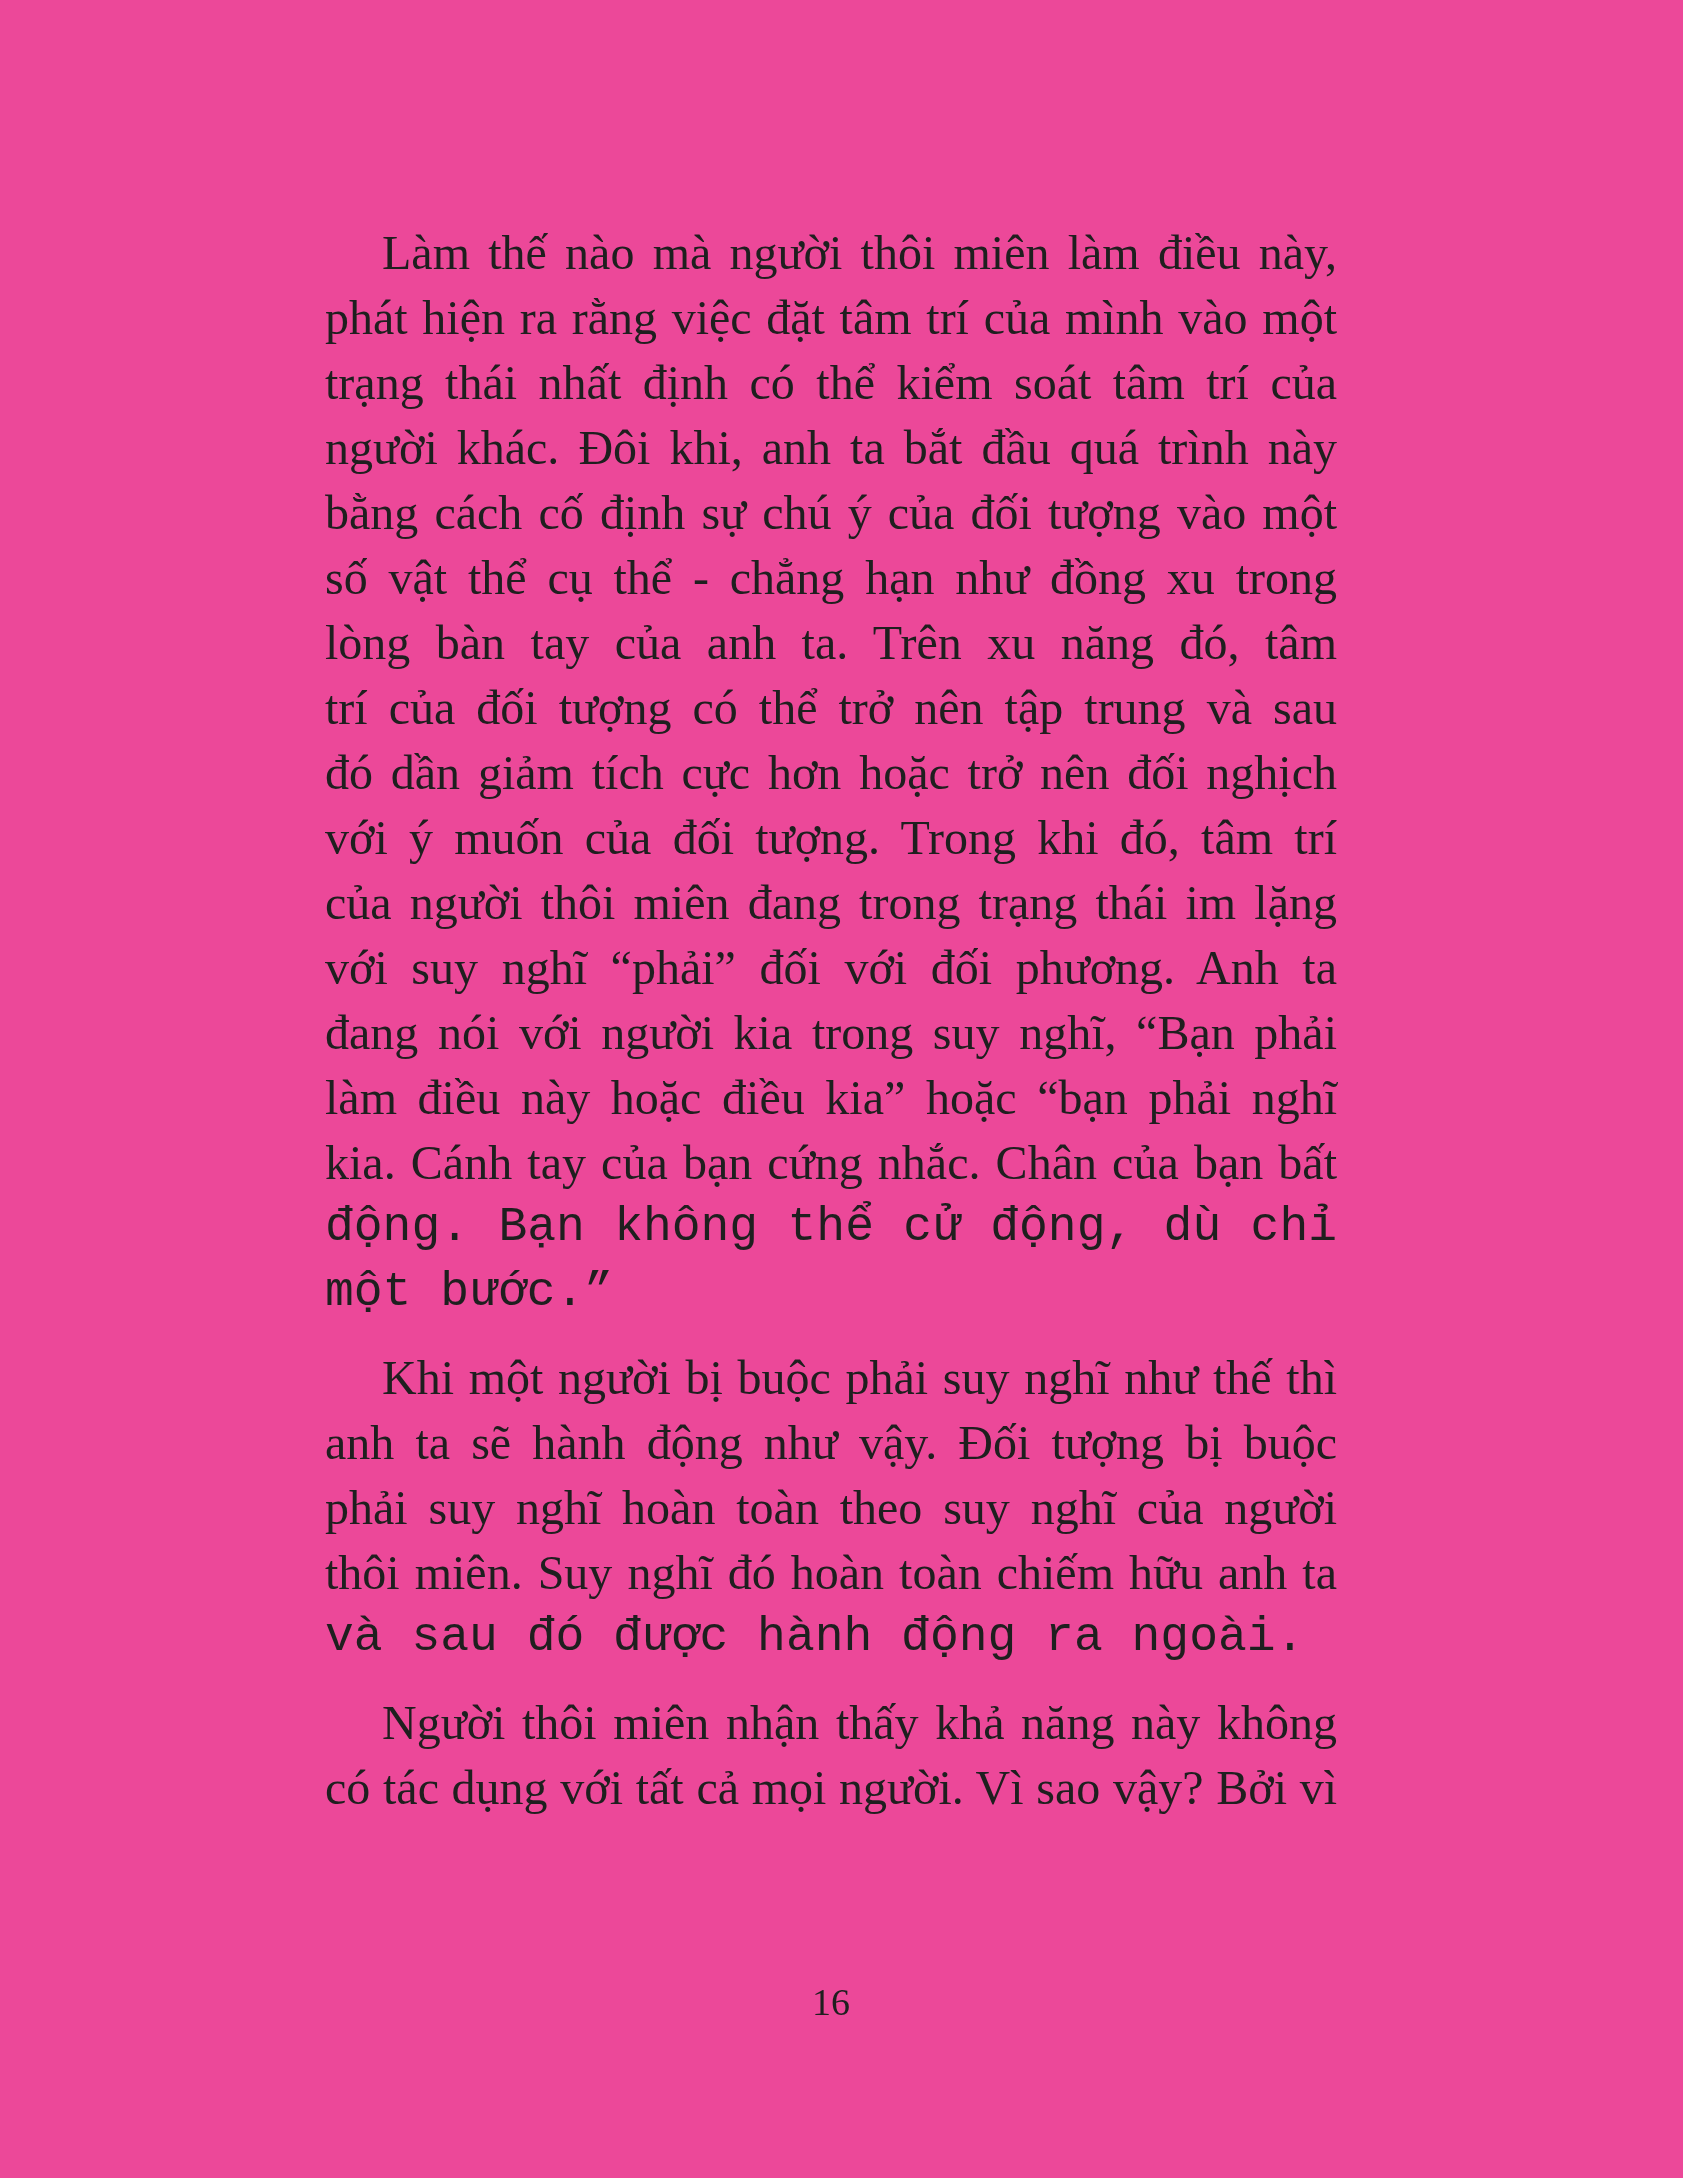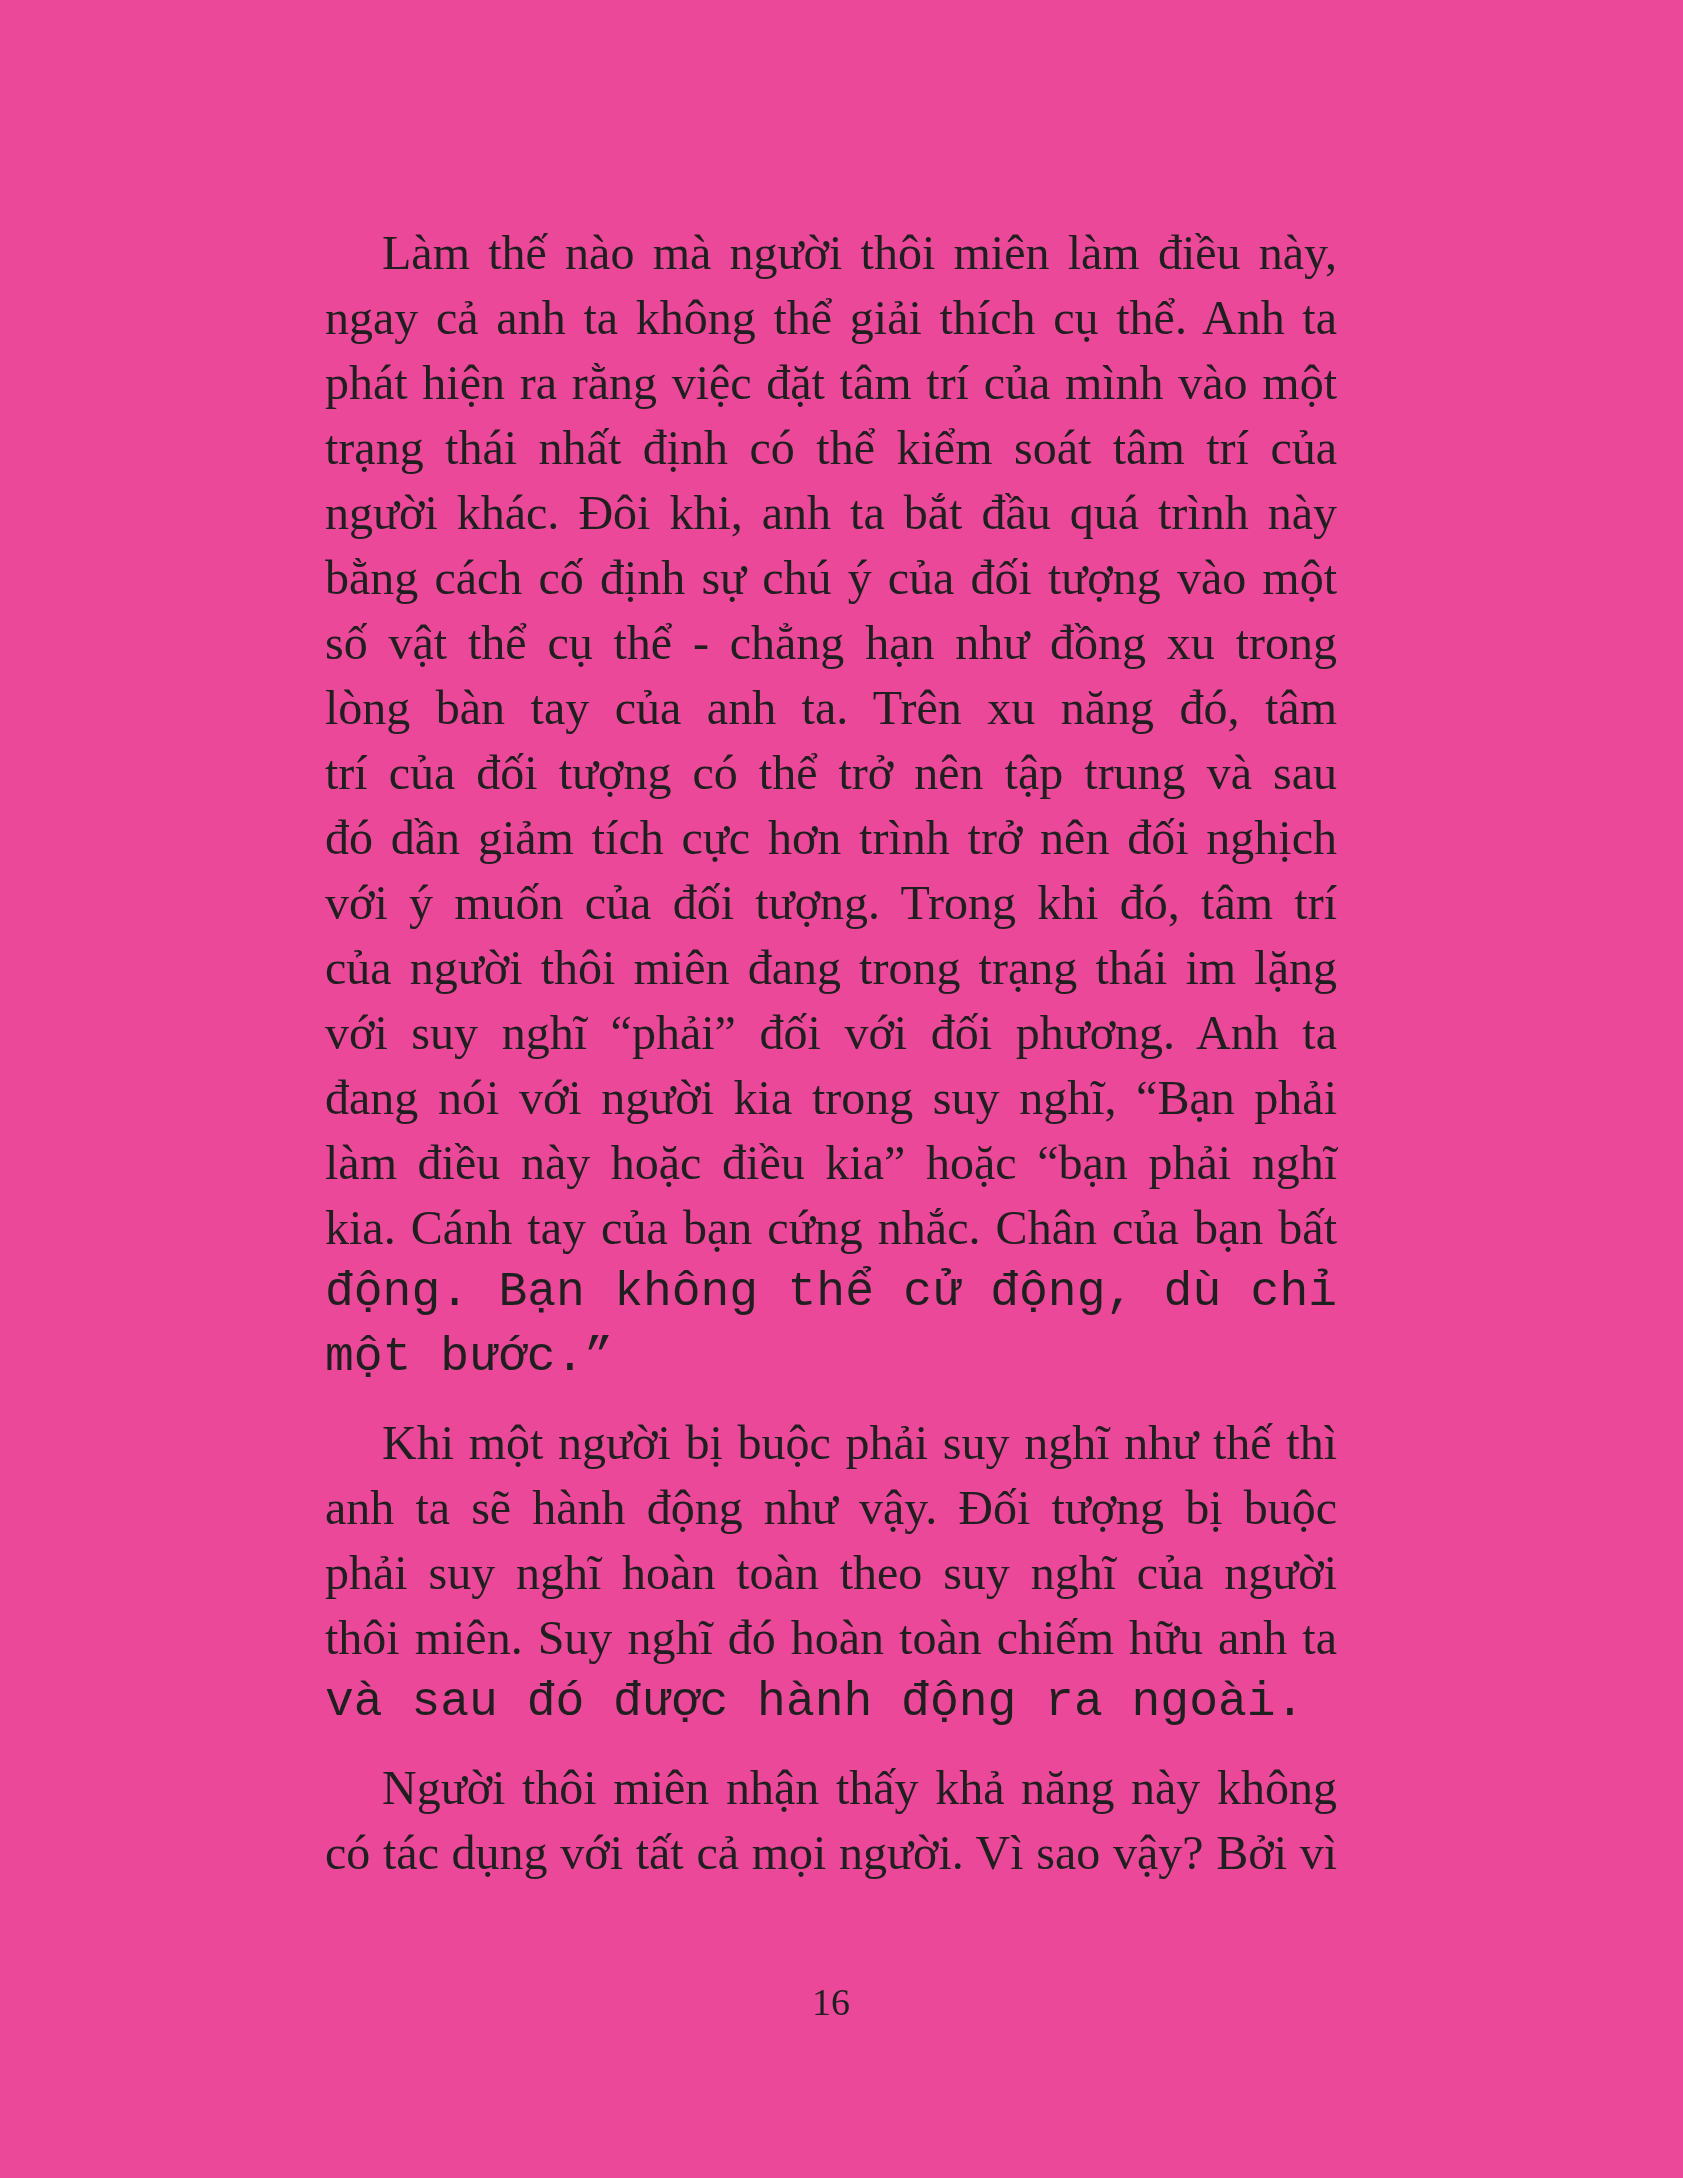--- a/index.html
+++ b/index.html
@@ -55,29 +55,28 @@
     line-height: 59px;
   }
 </style>
 </head>
 <body>
 
 <div class="page">
   <div class="text-block">
       <div class="paragraph">
         <div class="line first">Làm thế nào mà người thôi miên làm điều này,</div>
-        <div class="line">ngay cả anh ta không thể giải thích cụ thể. Anh ta</div>
         <div class="line">phát hiện ra rằng việc đặt tâm trí của mình vào một</div>
         <div class="line">trạng thái nhất định có thể kiểm soát tâm trí của</div>
         <div class="line">người khác. Đôi khi, anh ta bắt đầu quá trình này</div>
         <div class="line">bằng cách cố định sự chú ý của đối tượng vào một</div>
         <div class="line">số vật thể cụ thể - chẳng hạn như đồng xu trong</div>
         <div class="line">lòng bàn tay của anh ta. Trên xu năng đó, tâm</div>
         <div class="line">trí của đối tượng có thể trở nên tập trung và sau</div>
-        <div class="line">đó dần giảm tích cực hơn trình trở nên đối nghịch</div>
+        <div class="line">đó dần giảm tích cực hơn hoặc trở nên đối nghịch</div>
         <div class="line">với ý muốn của đối tượng. Trong khi đó, tâm trí</div>
         <div class="line">của người thôi miên đang trong trạng thái im lặng</div>
         <div class="line">với suy nghĩ “phải” đối với đối phương. Anh ta</div>
         <div class="line">đang nói với người kia trong suy nghĩ, “Bạn phải</div>
         <div class="line">làm điều này hoặc điều kia” hoặc “bạn phải nghĩ</div>
         <div class="line">kia. Cánh tay của bạn cứng nhắc. Chân của bạn bất</div>
         <div class="line end">động. Bạn không thể cử động, dù chỉ một bước.”</div>
       </div>
       <div class="paragraph">
         <div class="line first">Khi một người bị buộc phải suy nghĩ như thế thì</div>

